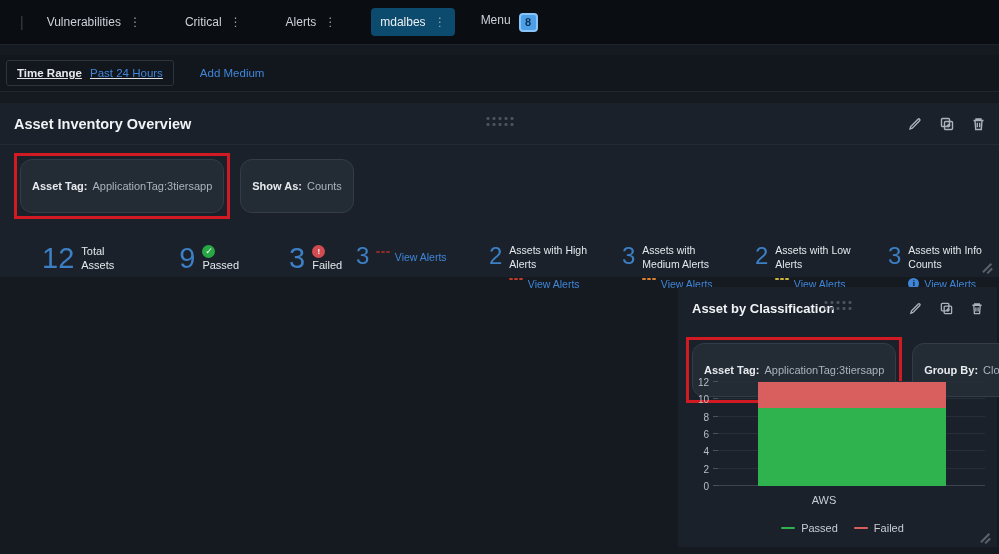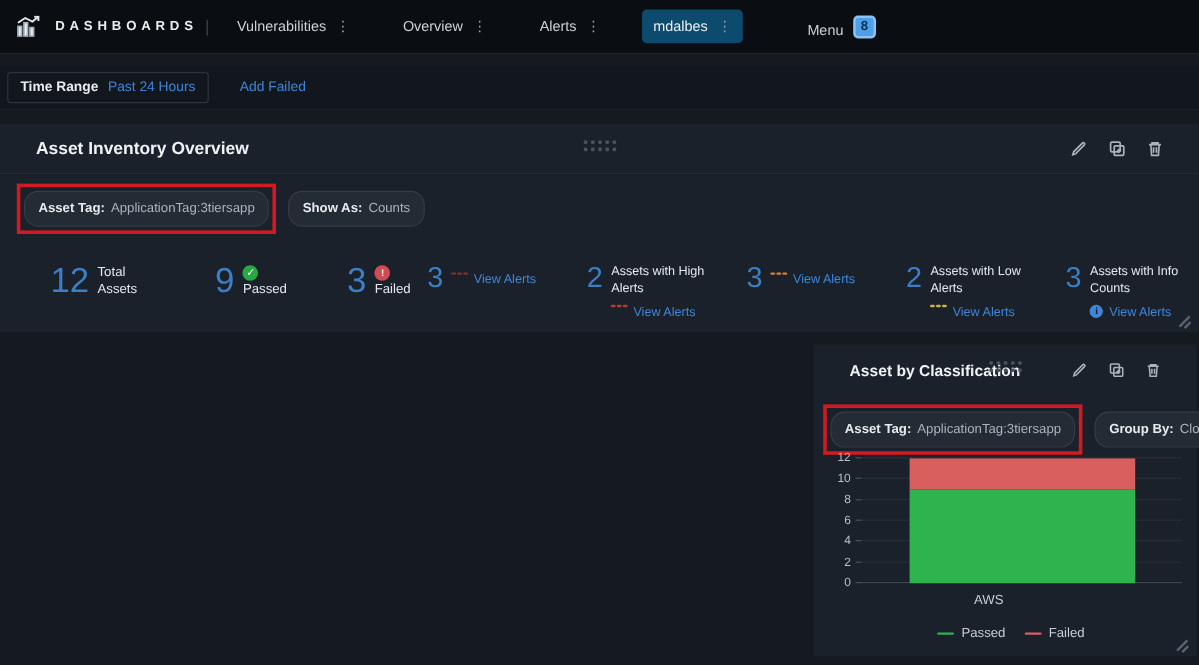--- a/index.html
+++ b/index.html
@@ -10,59 +10,59 @@
   .topnav { position:absolute; left:0; top:0; width:999px; height:45px;
     background:#0a0d12; border-bottom:1px solid #1d232c;
     display:flex; align-items:center; padding:0 14px; }
   .brand { display:flex; align-items:center; gap:12px; }
   .brand-label { font-size:11px; font-weight:bold; letter-spacing:4px; color:#eceff2; }
   .nav-sep { color:#39414c; margin:0 14px 0 6px; font-size:14px; }
   .nav-item { display:flex; align-items:center; gap:8px; margin-right:26px;
     font-size:12px; color:#ccd2d9; cursor:pointer; padding:7px 9px; border-radius:4px; }
   .nav-item.active { background:#0c4a6e; color:#eef1f4; }
   .kebab { color:#9aa4af; font-size:12px; letter-spacing:0; line-height:1; }
-  .menu-wrap { display:flex; align-items:flex-end; gap:8px; font-size:12px; color:#ccd2d9;margin-left:28px; }
+  .menu-wrap { display:flex; align-items:flex-start; gap:8px; font-size:12px; color:#ccd2d9; }
   .menu-badge { width:19px; height:19px; border-radius:4px; background:#4da0e8;
     border:2px solid #8ac4f6; color:#0d3154; font-size:11px; font-weight:bold;
     display:flex; align-items:center; justify-content:center; }
 
   
   .filterbar { position:absolute; left:0; top:55px; width:999px; height:37px;
     display:flex; align-items:center; padding:0 6px; border-bottom:1px solid #20262f;
     background:#12161d; }
   .time-range-box { display:flex; align-items:center; gap:8px; border:1px solid #2c343f;
-    border-radius:3px; padding:6px 10px; font-size:11.5px; }
+    border-radius:3px; padding:6px 10px; font-size:11.5px;text-decoration:underline; }
   .time-range-label { color:#e8ebee; font-weight:bold; }
   .blue-link { color:#3f86d9; cursor:pointer; }
   .add-filter { margin-left:26px; font-size:11.5px; }
 
   
   .panel { position:absolute; background:#1a212b; }
   .panel-1 { left:0; top:103px; width:999px; height:174px; }
   .panel-2 { left:678px; top:287px; width:319px; height:260px; }
 
   .panel-header { position:relative; display:flex; align-items:center; height:42px;
-    padding:0 30px;justify-content:flex-end; }
+    padding:0 14px;justify-content:flex-end; }
   .panel-1 .panel-header { border-bottom:1px solid #242b35; }
   .panel-title { font-size:14.5px; font-weight:bold; color:#f0f3f5; }
   .panel-2 .panel-title { font-size:13px; }
 
   .drag-dots { position:absolute; left:50%; transform:translateX(-50%); top:14px;
     display:grid; grid-template-columns:repeat(5,3px); grid-gap:3px; cursor:grab; }
   .drag-dots i { width:3px; height:3px; background:#4a525d; border-radius:1px; }
 
   .panel-actions { margin-left:auto; display:flex; align-items:center; gap:18px; }
   .action-icon { cursor:pointer; display:flex; align-items:center; }
   .action-icon svg { stroke:#aab3bd; fill:none; stroke-width:1.4; }
 
   
   .chips-row { display:flex; align-items:center; gap:10px; padding:8px 14px; }
   .red-box { border:3px solid #d11a21; padding:3px; display:inline-flex; }
   .chip { display:inline-flex; align-items:center; gap:5px; background:#232b35;
-    border:1px solid #333c47; border-radius:12px; padding:8px 11px; font-size:11px;
+    border:1px solid #333c47; border-radius:12px; padding:20px 11px; font-size:11px;
     white-space:nowrap; }
   .chip-label { color:#e8ebee; font-weight:bold; }
   .chip-value { color:#aab3bd; }
 
   
   .stats-row { display:flex; align-items:flex-start; padding:16px 0 0 42px; }
   .summary-group { display:flex; gap:50px; width:292px; }
   .stat { display:flex; gap:7px; }
   .stat-num { font-size:29px; color:#3c7fc4; line-height:1.05; }
   .stat-col { display:flex; flex-direction:column; font-size:11px; color:#e4e8ec;
@@ -116,40 +116,28 @@
     color:#c6cdd4; margin-top:8px; }
   .legend { display:flex; justify-content:center; gap:16px; margin-top:16px;
     margin-left:10px; font-size:11px; color:#c6cdd4; }
   .legend-item { display:flex; align-items:center; gap:6px; cursor:pointer; }
   .legend-swatch { width:14px; height:2.5px; border-radius:1px; display:inline-block; }
 </style>
 </head>
 <body>
 
 <div class="topnav">
-  <div class="brand">
-    <span class="action-icon">
-      <svg width="20" height="18" viewBox="0 0 20 18">
-        <rect x="1" y="9" width="3" height="8" fill="#e8ebee"></rect>
-        <rect x="6" y="6" width="3" height="11" fill="#e8ebee"></rect>
-        <rect x="11" y="10" width="3" height="7" fill="#e8ebee"></rect>
-        <polyline points="1,6 7,2 13,5 18,1" stroke="#e8ebee" stroke-width="1.6" fill="none"></polyline>
-        <polyline points="14.5,1 18,1 18,4.5" stroke="#e8ebee" stroke-width="1.6" fill="none"></polyline>
-      </svg>
-    </span>
-    <span class="brand-label">DASHBOARDS</span>
-  </div>
   <span class="nav-sep">|</span>
 
   <div class="nav-item">
     <span>Vulnerabilities</span>
     <span class="kebab">⋮</span>
   </div>
   <div class="nav-item">
-    <span>Overview</span>
+    <span>Critical</span>
     <span class="kebab">⋮</span>
   </div>
   <div class="nav-item">
     <span>Alerts</span>
     <span class="kebab">⋮</span>
   </div>
   <div class="nav-item active">
     <span>mdalbes</span>
     <span class="kebab">⋮</span>
   </div>
@@ -158,21 +146,21 @@
     <span>Menu</span>
     <span class="menu-badge">8</span>
   </div>
 </div>
 
 <div class="filterbar">
   <div class="time-range-box">
     <span class="time-range-label">Time Range</span>
     <span class="blue-link">Past 24 Hours</span>
   </div>
-  <span class="blue-link add-filter">Add Failed</span>
+  <span class="blue-link add-filter">Add Medium</span>
 </div>
 
 <div class="panel panel-1">
   <div class="panel-header">
     <span class="panel-title">Asset Inventory Overview</span>
     <span class="drag-dots">
       <i></i>
         <i></i>
         <i></i>
         <i></i>
@@ -267,20 +255,21 @@
                 <i></i>
                 <i></i>
               </span>
               <span class="blue-link">View Alerts</span>
             </span>
           </span>
         </div>
         <div class="alert-stat">
           <span class="alert-num">3</span>
           <span class="alert-col">
+            <span class="alert-label">Assets with Medium Alerts</span>
             <span class="view-alerts">
               <span class="sev-dashes sev-medium">
                 <i></i>
                 <i></i>
                 <i></i>
               </span>
               <span class="blue-link">View Alerts</span>
             </span>
           </span>
         </div>

